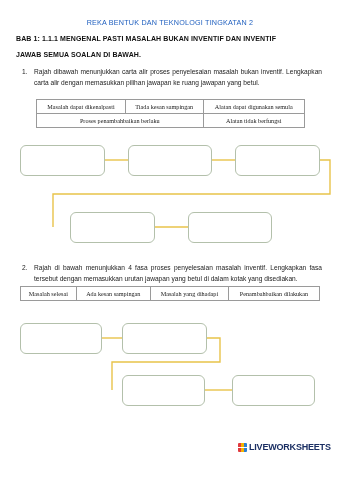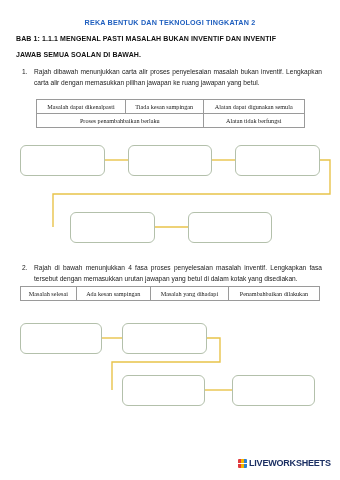--- a/index.html
+++ b/index.html
@@ -10,21 +10,21 @@
     color:#000;
     overflow:hidden;
     position:relative;
   }
   .page{position:absolute;inset:0;}
 
   .title{
     position:absolute;top:18px;left:0;width:340px;
     text-align:center;
     font-family:"Liberation Sans", sans-serif;
-    font-weight:bold;font-size:7.2px;letter-spacing:.2px;
+    font-weight:normal;font-size:7.2px;letter-spacing:.2px;
     color:#1f5fbf;
   }
   .chapter{
     position:absolute;top:35px;left:16px;width:310px;
     font-family:"Liberation Sans", sans-serif;
     font-weight:bold;font-size:7px;color:#111;letter-spacing:.1px;
   }
   .instruction{
     position:absolute;top:51px;left:16px;width:310px;
     font-family:"Liberation Sans", sans-serif;
@@ -70,21 +70,21 @@
   .fbox{
     position:absolute;
     border:1px solid #b3c0ab;
     border-radius:6px;
     background:#ffffff;
     box-sizing:border-box;
   }
 
   
   .logo{
-    position:absolute;left:238px;top:458px;
+    position:absolute;left:238px;top:442px;
     display:flex;align-items:center;gap:2px;
   }
   .logo-mark{
     display:inline-block;width:9px;height:9px;
     border-radius:1px;
     background:
       linear-gradient(to right,#e03a3e 0 33%,#f5b301 33% 66%,#2b7fd4 66% 100%);
     position:relative;
   }
   .logo-mark::after{

